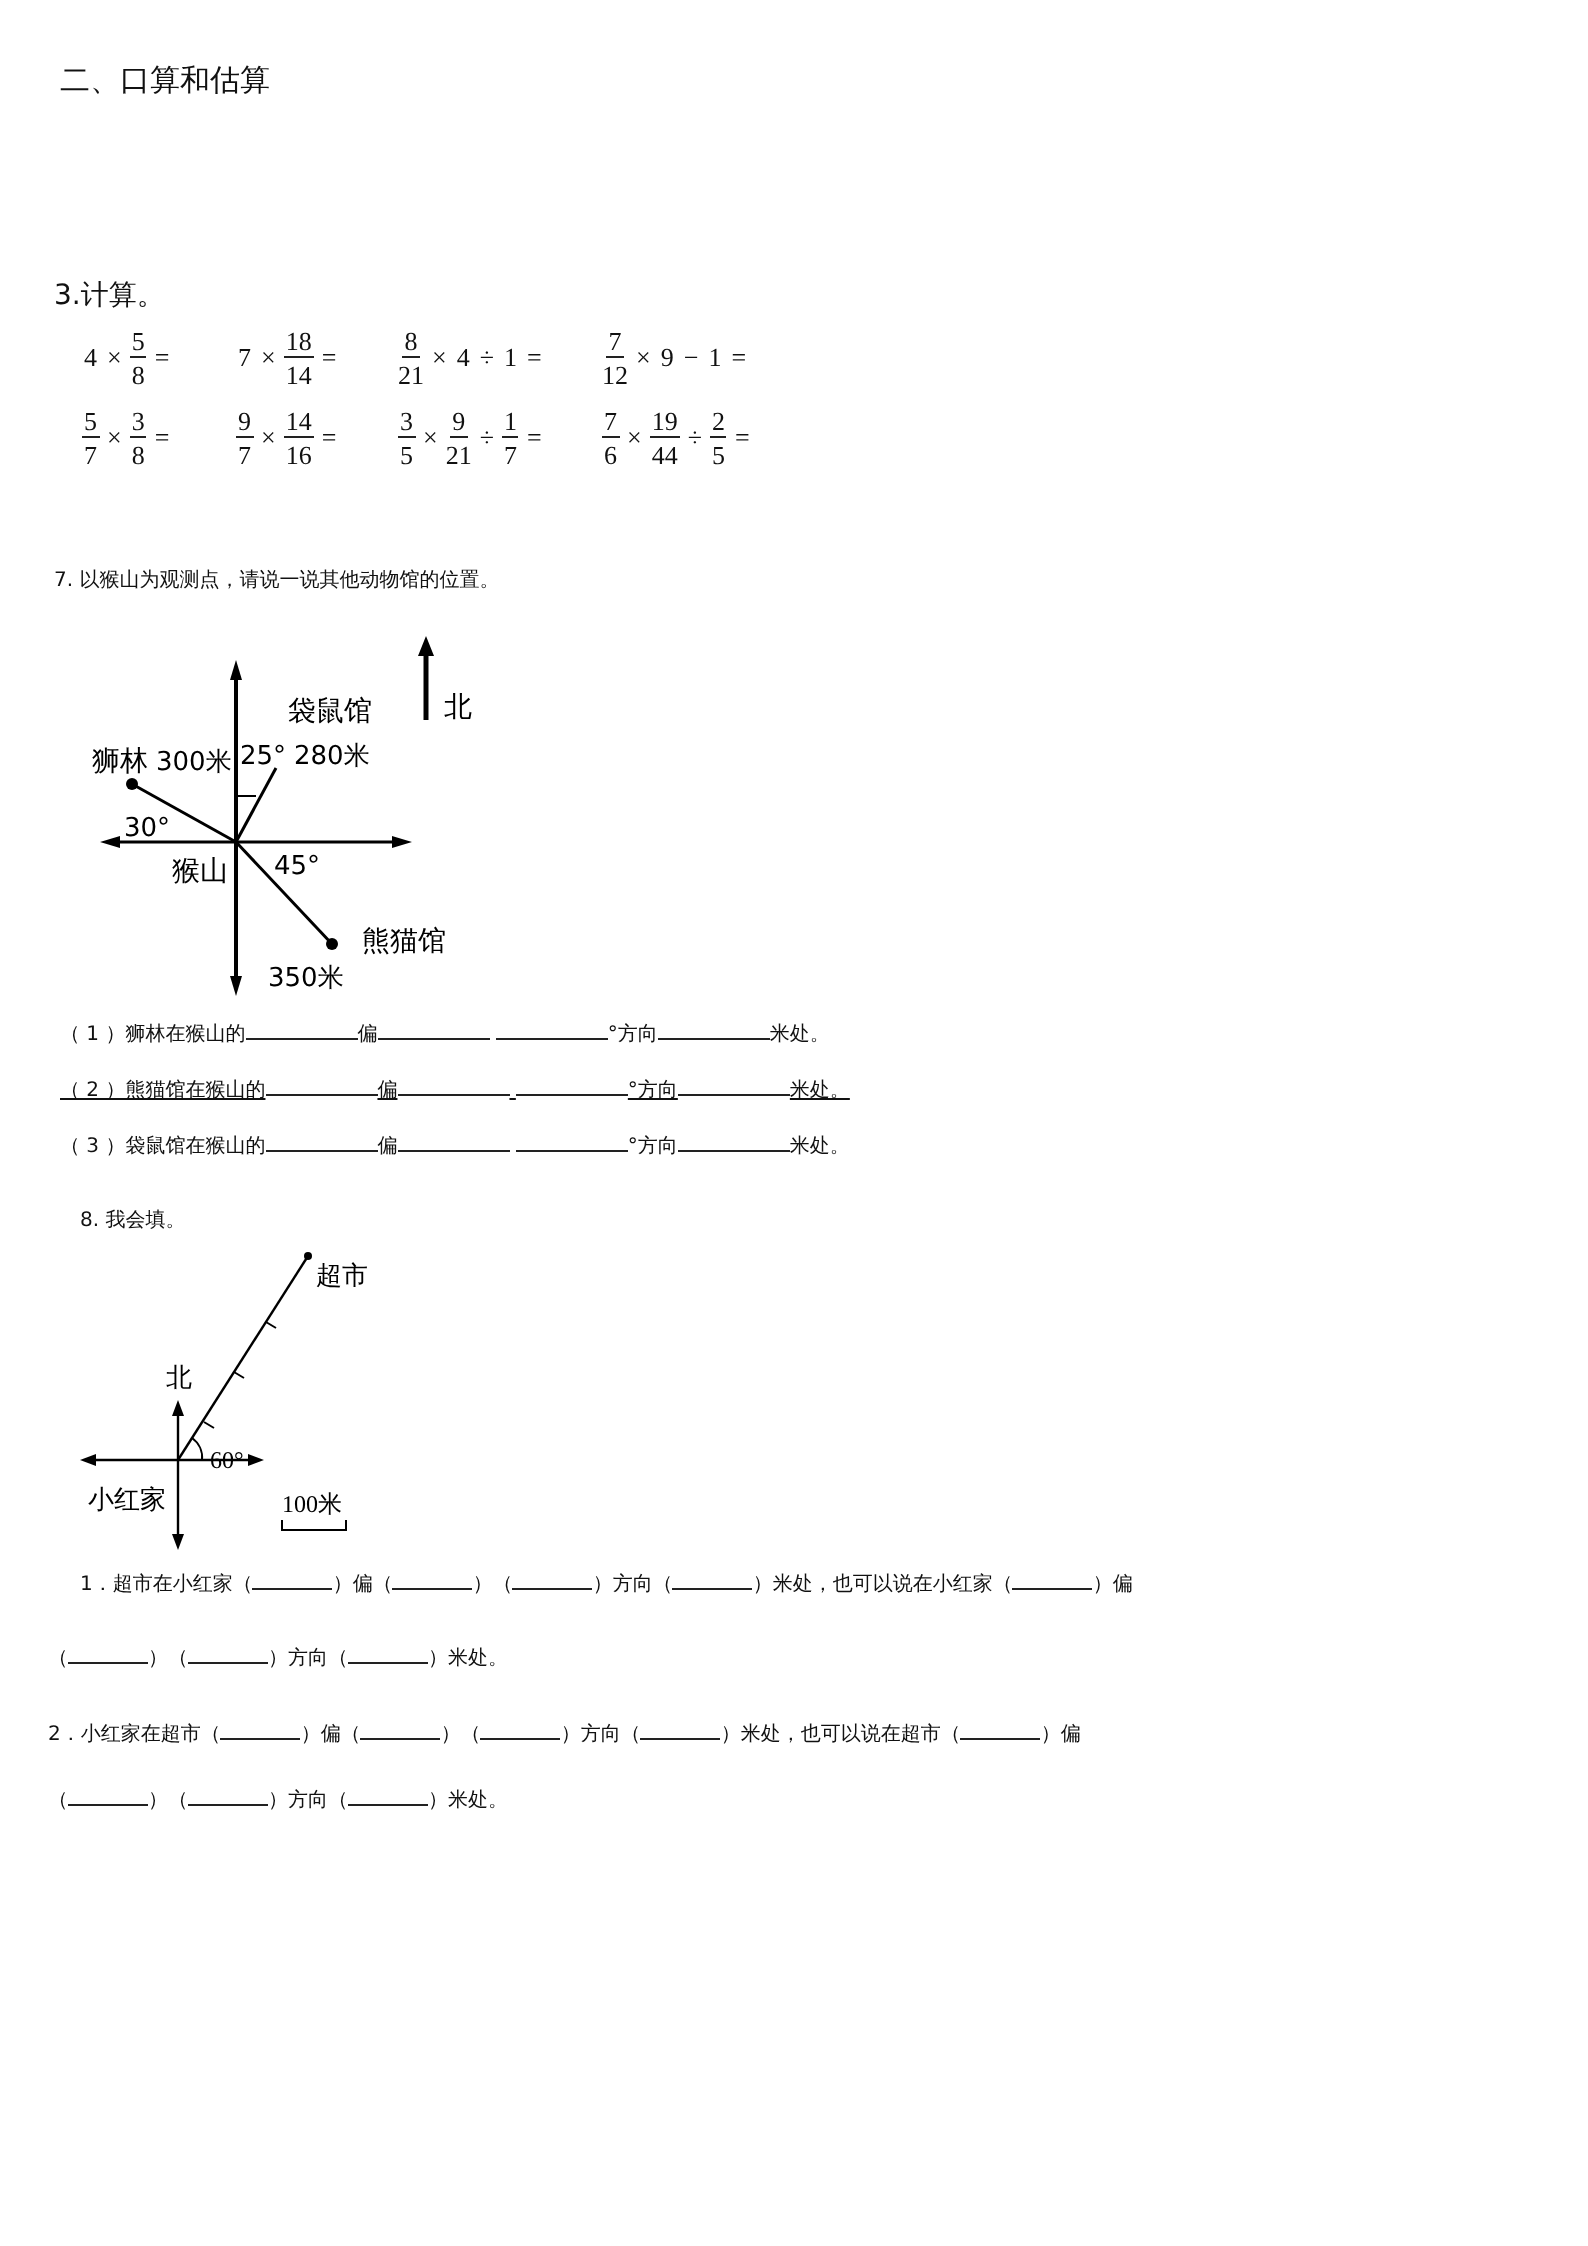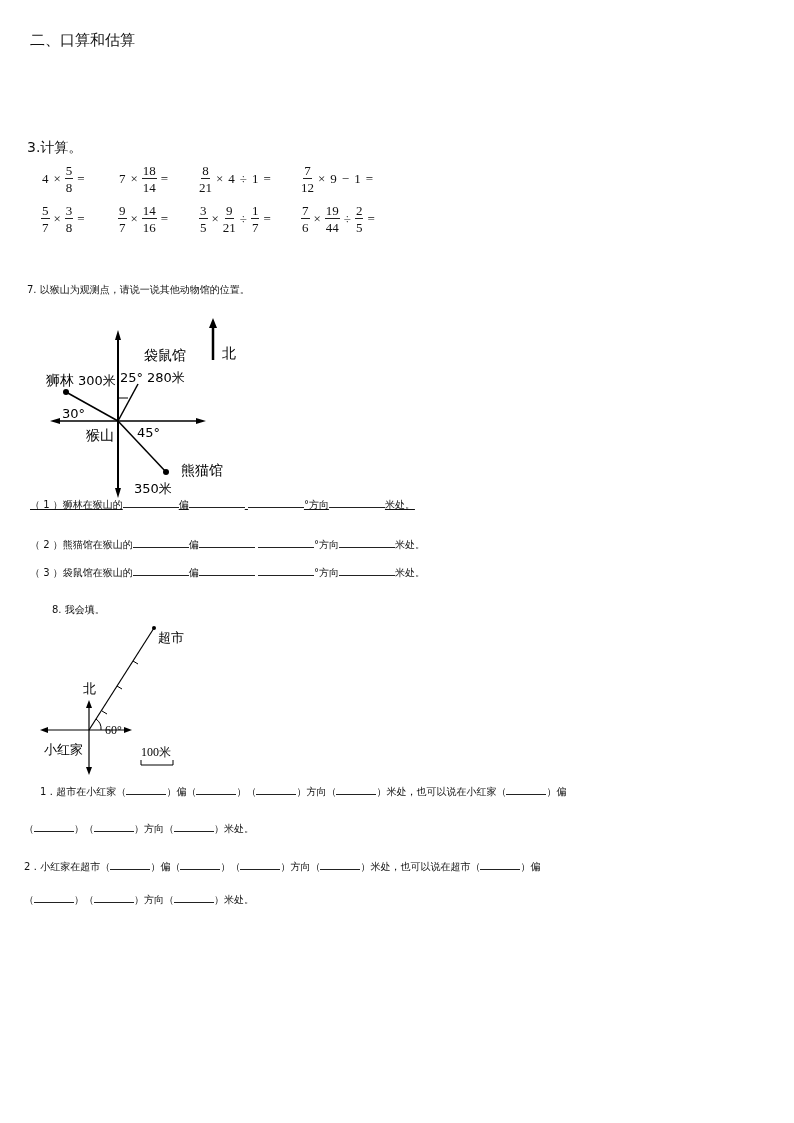--- a/index.html
+++ b/index.html
@@ -157,26 +157,26 @@
   <text x="6" y="73" font-size="14">狮林</text>
   <text x="38" y="73" font-size="13">300米</text>
   <text x="22" y="106" font-size="13">30°</text>
   <text x="46" y="128" font-size="14">猴山</text>
   <text x="97" y="125" font-size="13">45°</text>
   <text x="141" y="163" font-size="14">熊猫馆</text>
   <text x="94" y="181" font-size="13">350米</text>
 </svg>
 
 <div id="q7-items">
-    <div class="abs line-text" style="left: 30px; top: 495px; text-decoration: underline;"><span>（ 1 ）狮林在猴山的</span><span class="blank" style="width: 56px;"></span><span>偏</span><span class="blank" style="width: 56px;"></span> <span class="blank" style="width: 56px;"></span><span>°方向</span><span class="blank" style="width: 56px;"></span><span>米处。</span></div>
-    <div class="abs line-text" style="left: 30px; top: 535px;"><span>（ 2 ）熊猫馆在猴山的</span><span class="blank" style="width: 56px;"></span><span>偏</span><span class="blank" style="width: 56px;"></span> <span class="blank" style="width: 56px;"></span><span>°方向</span><span class="blank" style="width: 56px;"></span><span>米处。</span></div>
+    <div class="abs line-text" style="left: 30px; top: 507px;"><span>（ 1 ）狮林在猴山的</span><span class="blank" style="width: 56px;"></span><span>偏</span><span class="blank" style="width: 56px;"></span> <span class="blank" style="width: 56px;"></span><span>°方向</span><span class="blank" style="width: 56px;"></span><span>米处。</span></div>
+    <div class="abs line-text" style="left: 30px; top: 535px; text-decoration: underline;"><span>（ 2 ）熊猫馆在猴山的</span><span class="blank" style="width: 56px;"></span><span>偏</span><span class="blank" style="width: 56px;"></span> <span class="blank" style="width: 56px;"></span><span>°方向</span><span class="blank" style="width: 56px;"></span><span>米处。</span></div>
     <div class="abs line-text" style="left: 30px; top: 563px;"><span>（ 3 ）袋鼠馆在猴山的</span><span class="blank" style="width: 56px;"></span><span>偏</span><span class="blank" style="width: 56px;"></span> <span class="blank" style="width: 56px;"></span><span>°方向</span><span class="blank" style="width: 56px;"></span><span>米处。</span></div>
   </div>
 
-<div class="abs line-text" style="left:52px; top:603px;text-align:right;">8. 我会填。</div>
+<div class="abs line-text" style="left:40px; top:603px;text-align:right;">8. 我会填。</div>
 
 <svg class="abs serif-svg" style="left:30px; top:620px;" width="180" height="160">
   <line x1="59" y1="110" x2="59" y2="150" stroke="#000" stroke-width="1.2"></line>
   <line x1="59" y1="110" x2="59" y2="84" stroke="#000" stroke-width="1.2"></line>
   <polygon points="59,80 56,88 62,88" fill="#000"></polygon>
   <polygon points="59,155 56,147 62,147" fill="#000"></polygon>
   <line x1="14" y1="110" x2="98" y2="110" stroke="#000" stroke-width="1.2"></line>
   <polygon points="10,110 18,107 18,113" fill="#000"></polygon>
   <polygon points="102,110 94,107 94,113" fill="#000"></polygon>
   <line x1="59" y1="110" x2="124" y2="8" stroke="#000" stroke-width="1.2"></line>

